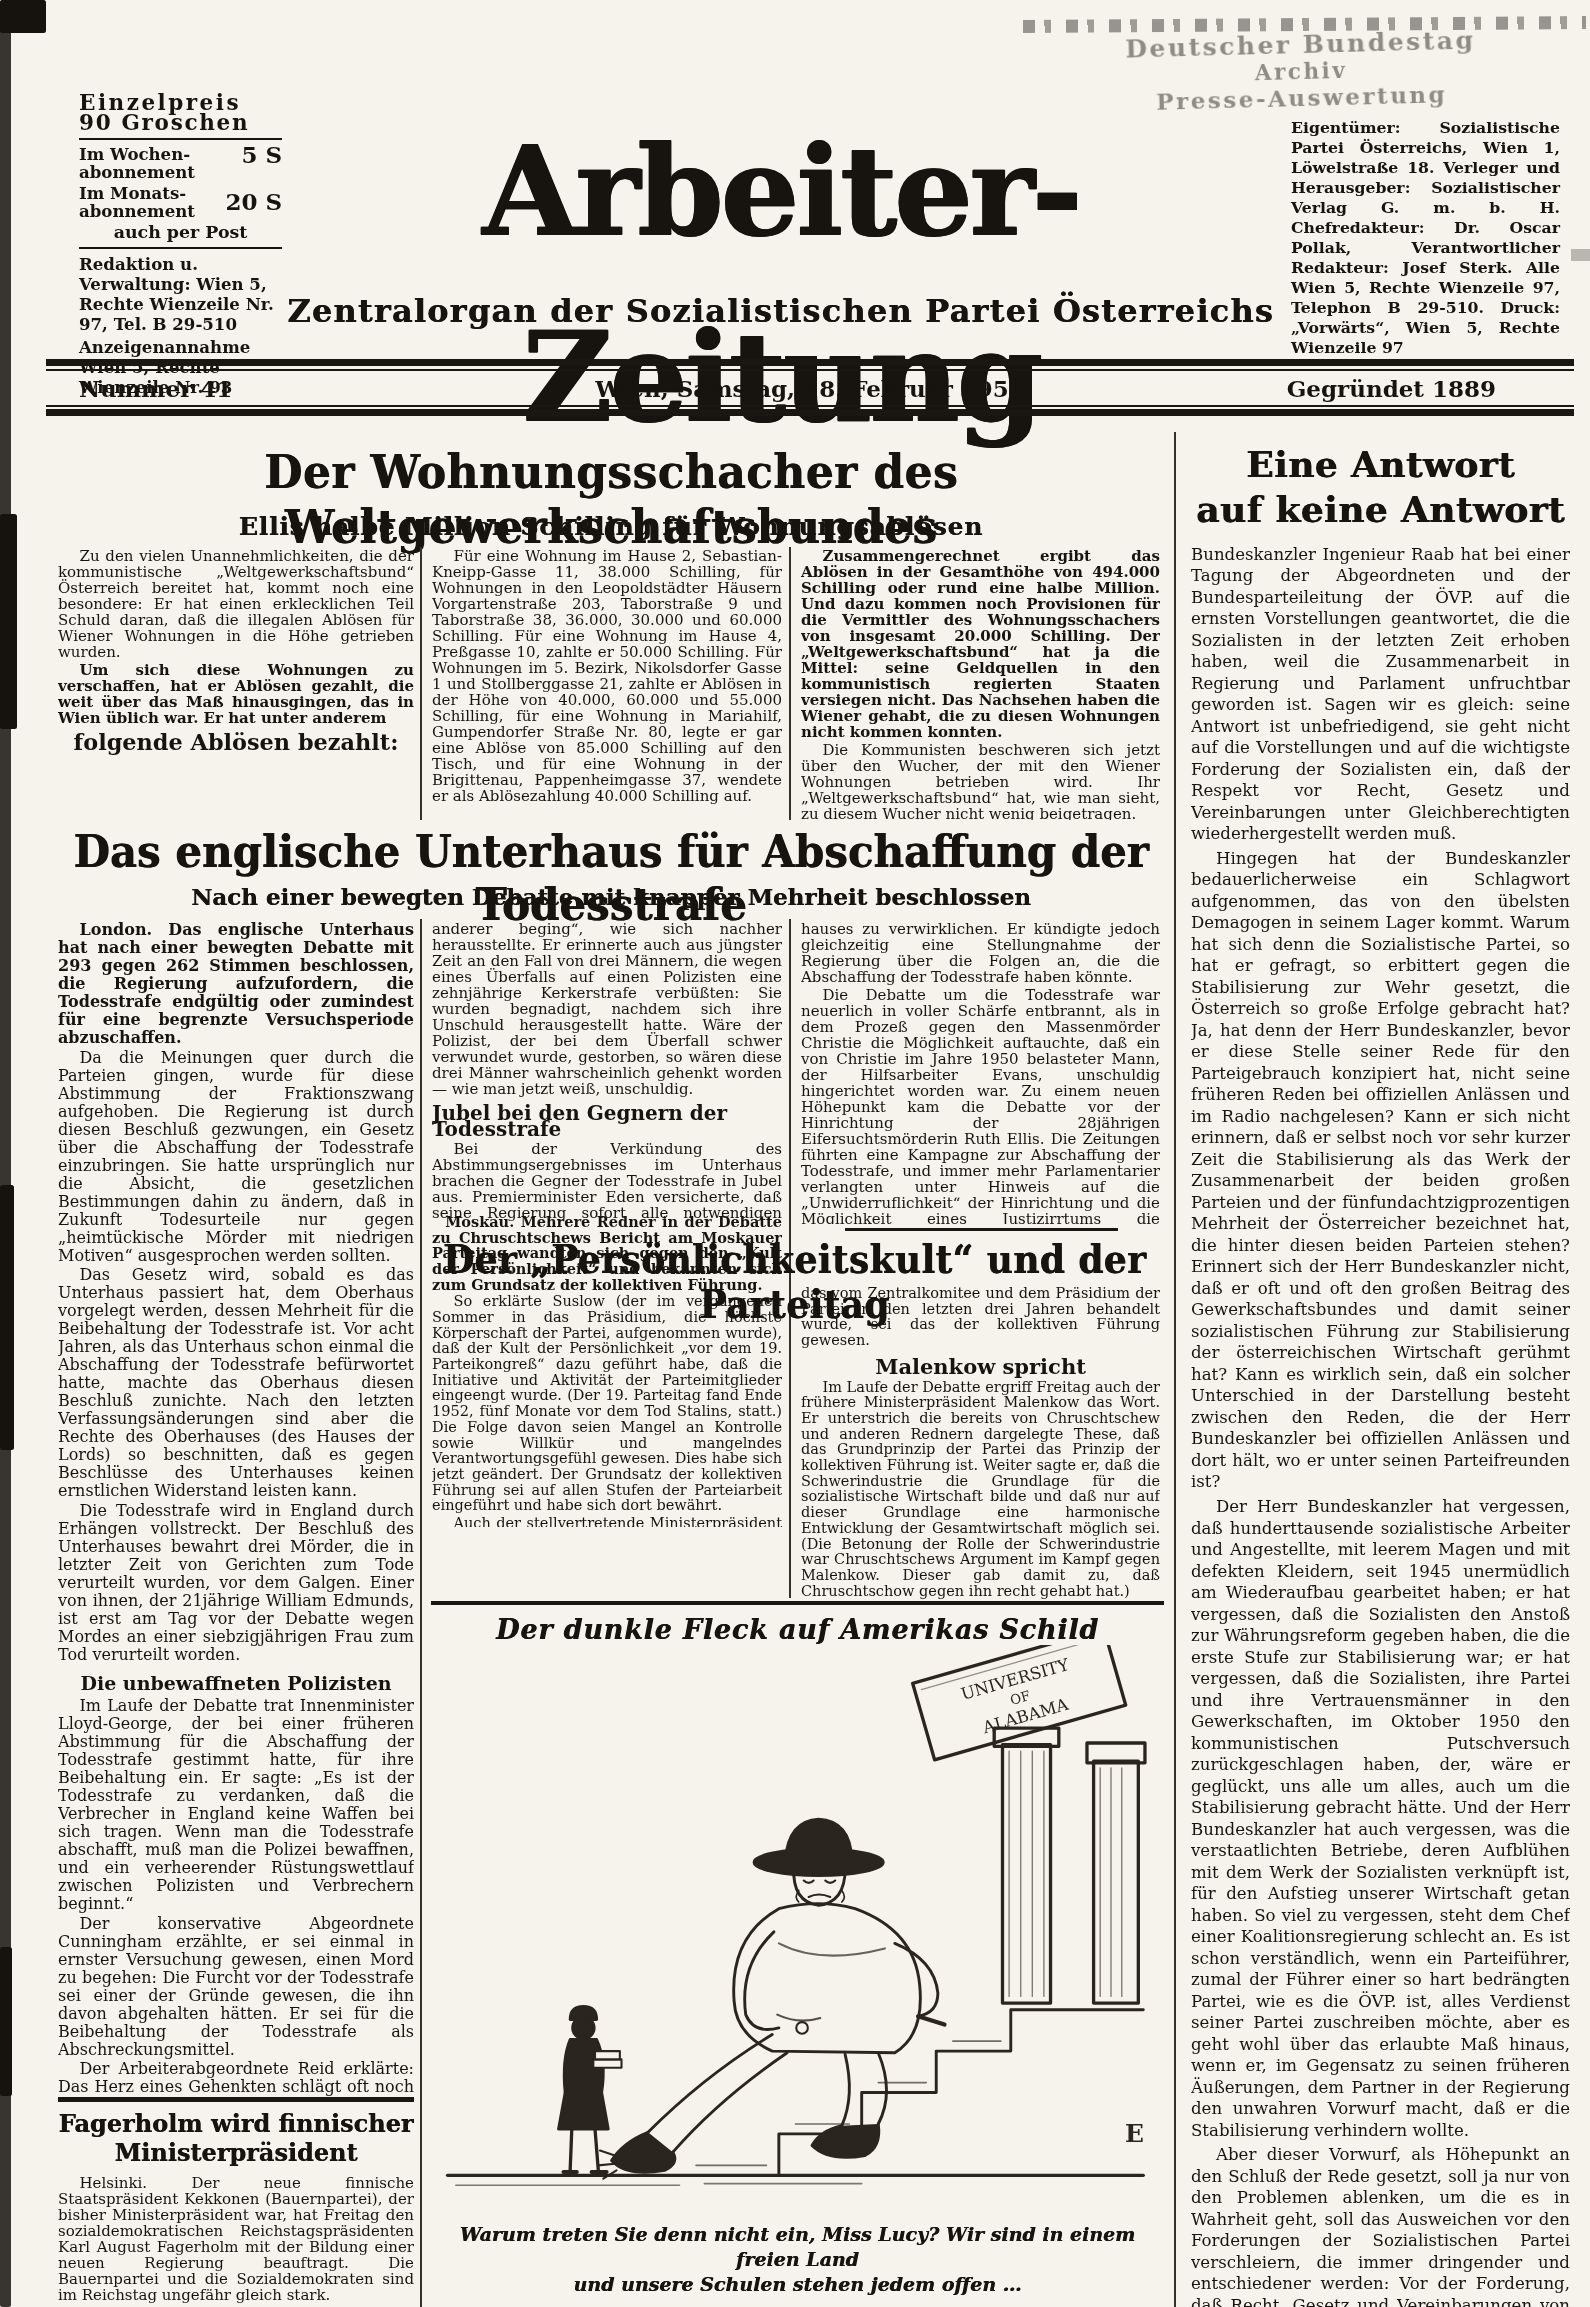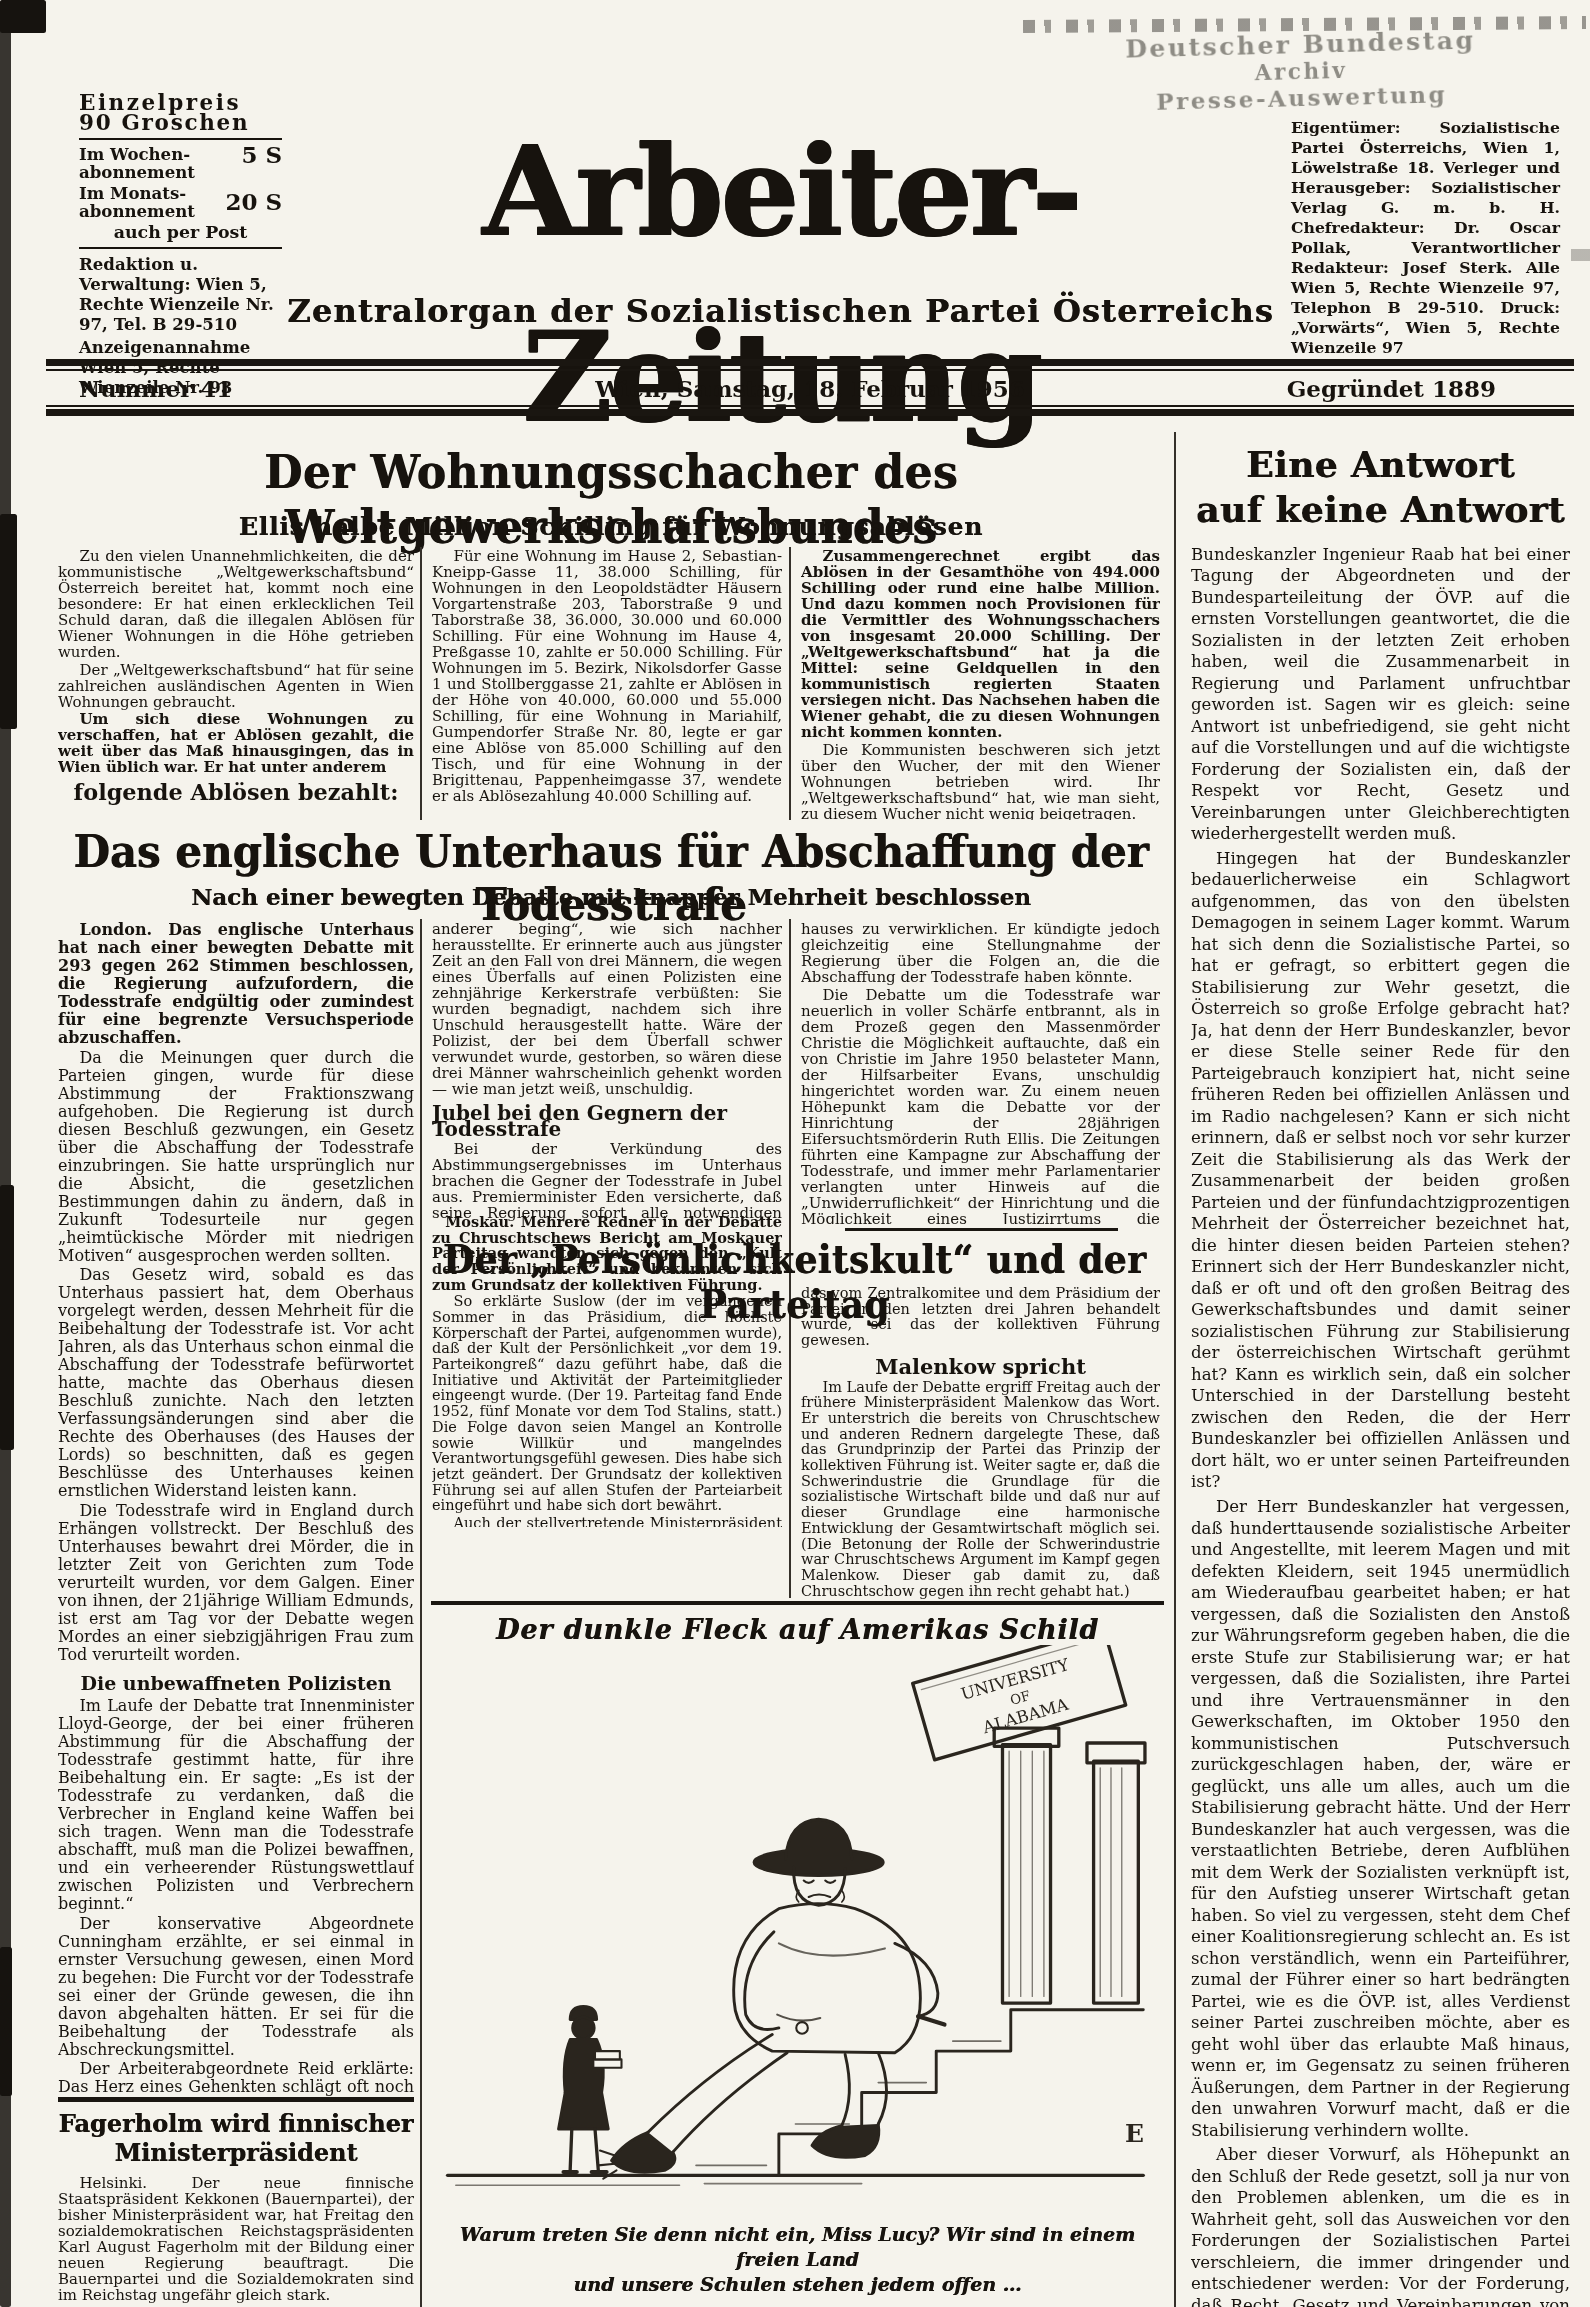--- a/index.html
+++ b/index.html
@@ -89,21 +89,20 @@
   <div class="hbar" style="left:46px;top:405px;width:1528px;height:1.7px;"></div>
   <div class="hbar" style="left:46px;top:409px;width:1528px;height:6.6px;"></div>
 
   <div class="vrule" style="left:1174px;top:432px;height:1875px;"></div>
 
   <div class="abs headline" style="left:54px;top:444px;width:1114px;font-size:44px;text-align:center;">Der Wohnungsschacher des Weltgewerkschaftsbundes</div>
   <div class="abs subhead-c" style="left:54px;top:512px;width:1114px;font-size:25px;letter-spacing:0.8px;text-shadow:0.4px 0 0 currentColor;">Ellis halbe Million Schilling für Wohnungsablösen</div>
 
   <div class="abs bodytext" style="left:58px;top:548px;width:356px;height:272px;overflow:hidden;">
     <p>Zu den vielen Unannehmlichkeiten, die der kommunistische „Weltgewerkschaftsbund“ Österreich bereitet hat, kommt noch eine besondere: Er hat einen erklecklichen Teil Schuld daran, daß die illegalen Ablösen für Wiener Wohnungen in die Höhe getrieben wurden.</p>
-    <p>Der „Weltgewerkschaftsbund“ hat für seine zahlreichen ausländischen Agenten in Wien Wohnungen gebraucht.</p>
     <p class="bold">Um sich diese Wohnungen zu verschaffen, hat er Ablösen gezahlt, die weit über das Maß hinausgingen, das in Wien üblich war. Er hat unter anderem</p>
     <p class="bold" style="text-align:center;text-indent:0;font-size:22.4px;margin-top:8.3px;">folgende Ablösen bezahlt:</p>
   </div>
   <div class="vrule" style="left:420px;top:547px;height:273px;"></div>
   <div class="abs bodytext" style="left:432px;top:548px;width:350px;height:272px;overflow:hidden;">
     <p style="text-indent:21.5px;">Für eine Wohnung im Hause 2, Sebastian-Kneipp-Gasse 11, 38.000 Schilling, für Wohnungen in den Leopoldstädter Häusern Vorgartenstraße 203, Taborstraße 9 und Taborstraße 38, 36.000, 30.000 und 60.000 Schilling. Für eine Wohnung im Hause 4, Preßgasse 10, zahlte er 50.000 Schilling. Für Wohnungen im 5. Bezirk, Nikolsdorfer Gasse 1 und Stollberggasse 21, zahlte er Ablösen in der Höhe von 40.000, 60.000 und 55.000 Schilling, für eine Wohnung in Mariahilf, Gumpendorfer Straße Nr. 80, legte er gar eine Ablöse von 85.000 Schilling auf den Tisch, und für eine Wohnung in der Brigittenau, Pappenheimgasse 37, wendete er als Ablösezahlung 40.000 Schilling auf.</p>
 
   </div>
   <div class="vrule" style="left:789px;top:547px;height:273px;"></div>
   <div class="abs bodytext" style="left:801px;top:548px;width:359px;height:272px;overflow:hidden;">

